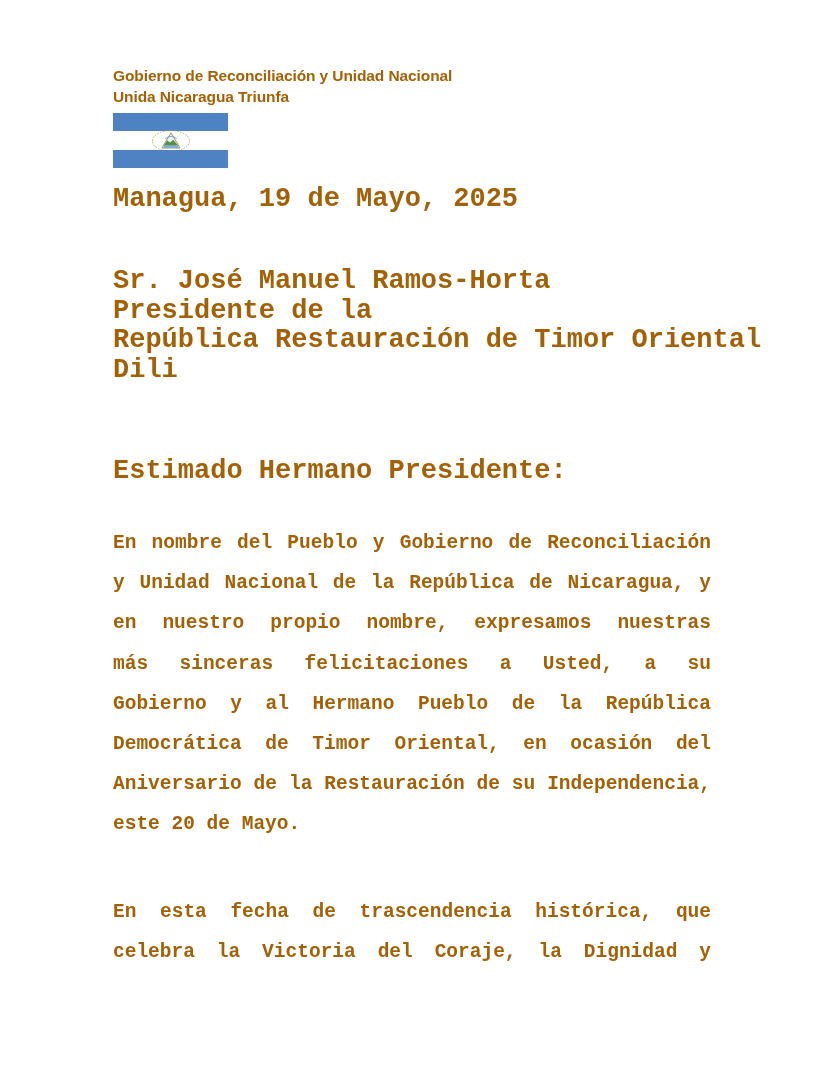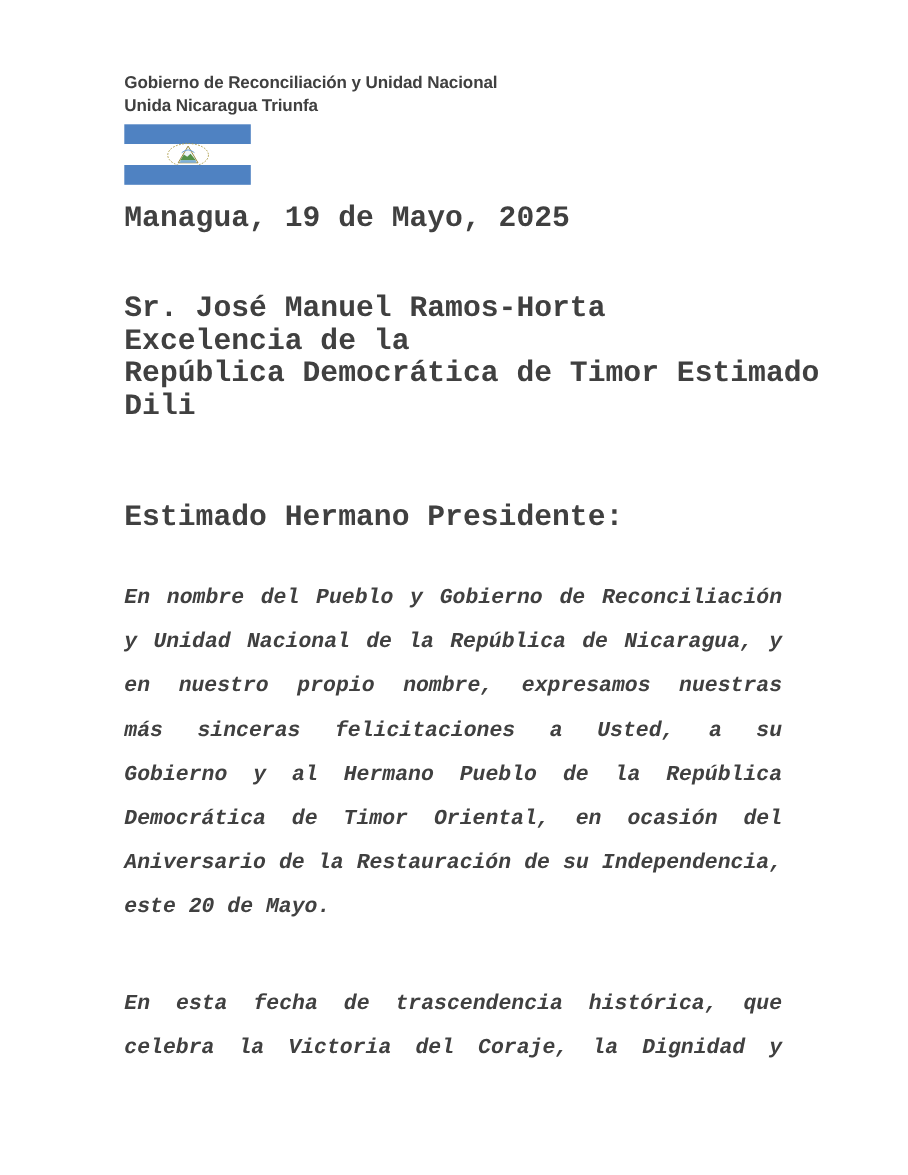--- a/index.html
+++ b/index.html
@@ -5,21 +5,21 @@
   html, body {
     margin: 0;
     padding: 0;
     background: #ffffff;
   }
   .page {
     position: relative;
     width: 825px;
     height: 1068px;
     background: #ffffff;
-    color: #404040;
+    color: #a16207;
     overflow: hidden;
   }
   
   .letterhead {
     position: absolute;
     left: 113px;
     top: 65px;
     font-family: "Liberation Sans", sans-serif;
     font-weight: bold;
     font-size: 15.5px;
@@ -74,21 +74,20 @@
   }
   
   .para {
     position: absolute;
     left: 113px;
     width: 598px;
     font-family: "Liberation Mono", monospace;
     font-weight: bold;
     font-size: 19.5px;
     line-height: 40.2px;
-    font-style: italic;
   }
   .para-1 { top: 523px; }
   .para-2 { top: 892px; }
   .jline {
     text-align: justify;
     text-align-last: justify;
     white-space: normal;
   }
   .lastline {
     text-align: left;
@@ -116,22 +115,22 @@
         <polygon points="12.4,19 27.6,19 26.8,16.6 13.2,16.6" fill="#7fb0d9"></polygon>
       </svg>
     </div>
     <div class="stripe-blue" style="background:#4f82c2;"></div>
   </div>
 
   <div class="date-line mono-lg">Managua, 19 de Mayo, 2025</div>
 
   <div class="recipient mono-lg">
     <div>Sr. José Manuel Ramos-Horta</div>
-    <div>Excelencia de la</div>
-    <div>República Democrática de Timor Estimado</div>
+    <div>Presidente de la</div>
+    <div>República Restauración de Timor Oriental</div>
     <div>Dili</div>
   </div>
 
   <div class="salutation mono-lg">Estimado Hermano Presidente:</div>
 
   <div class="para para-1">
     <div class="jline">En nombre del Pueblo y Gobierno de Reconciliación</div>
     <div class="jline">y Unidad Nacional de la República de Nicaragua, y</div>
     <div class="jline">en nuestro propio nombre, expresamos nuestras</div>
     <div class="jline">más sinceras felicitaciones a Usted, a su</div>

